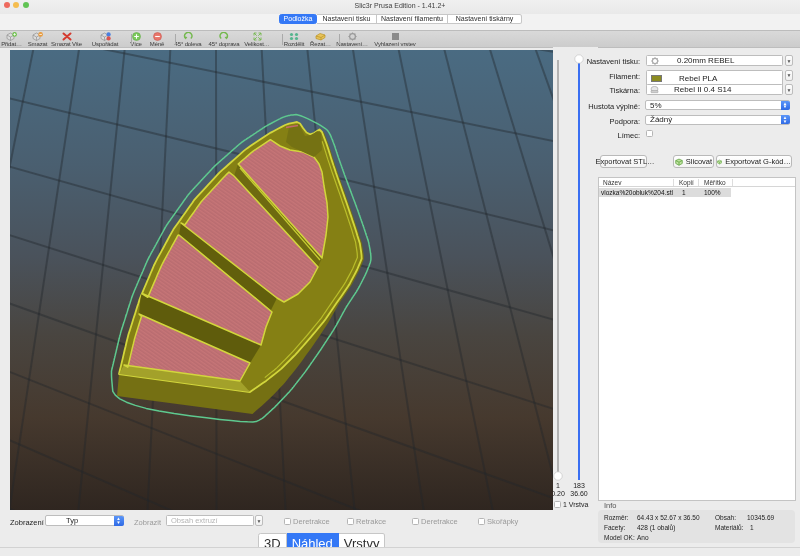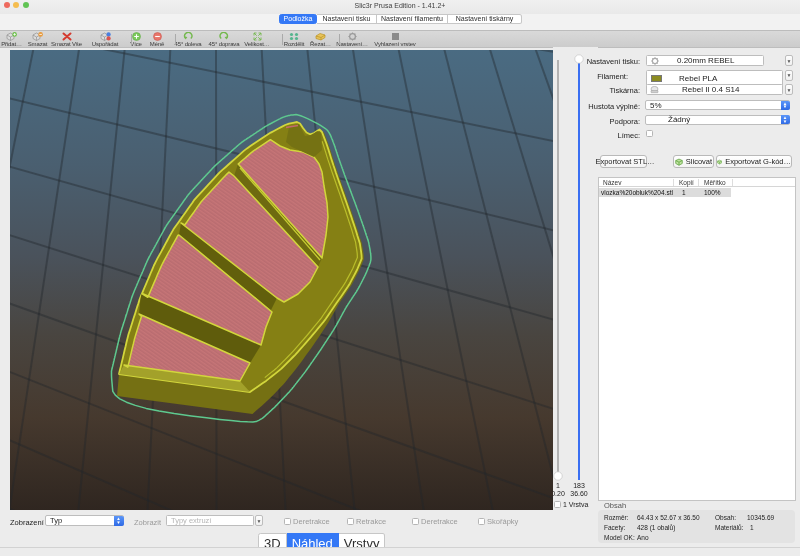--- a/index.html
+++ b/index.html
@@ -255,56 +255,56 @@
 <circle cx="5" cy="429" r="4.2" fill="#fff" stroke="#c0c0c0" stroke-width="0.6"></circle>
 <text x="5" y="441" font-size="7" fill="#222" text-anchor="middle" font-family="Liberation Sans">1</text>
 <text x="26" y="441" font-size="7" fill="#222" text-anchor="middle" font-family="Liberation Sans">183</text>
 <text x="5" y="449" font-size="7" fill="#222" text-anchor="middle" font-family="Liberation Sans">0.20</text>
 <text x="26" y="449" font-size="7" fill="#222" text-anchor="middle" font-family="Liberation Sans">36.60</text>
 </svg>
 <div style="position:absolute;left:1px;top:454px;font-size:7px;color:#222"><span class="chk"></span> 1 Vrstva</div>
 </div>
 <div class="abs" id="rpanel">
 <div class="rlabel" style="right:160px;top:10px">Nastavení tisku:</div>
-<div class="combo" style="left:48px;top:8px;width:118px;height:11px">
+<div class="combo" style="left:48px;top:8px;width:137px;height:11px">
       <svg width="8" height="8" viewBox="0 0 8 8" style="margin:0 4px">
         <circle cx="4" cy="4" r="2.6" fill="none" stroke="#aaa" stroke-width="1.1"></circle>
         <g stroke="#aaa" stroke-width="1">
           <path d="M4 0.2 V1.6 M4 6.4 V7.8 M0.2 4 H1.6 M6.4 4 H7.8 M1.3 1.3 L2.3 2.3 M5.7 5.7 L6.7 6.7 M6.7 1.3 L5.7 2.3 M2.3 5.7 L1.3 6.7"></path>
         </g>
       </svg>
       <span style="margin-left:14px">0.20mm REBEL</span>
     </div>
 <div class="dbtn" style="left:187px;top:8px;height:11px">▼</div>
-<div class="rlabel" style="right:172px;top:24.5px">Filament:</div>
+<div class="rlabel" style="right:160px;top:24.5px">Filament:</div>
 <div class="combo" style="left:48px;top:22.5px;width:137px;height:17px">
       <span style="margin:2px 4px;width:11px;height:7px;background:#8b8b21;border:0.5px solid #777"></span>
       <span style="margin-left:13px">Rebel PLA</span>
     </div>
 <div class="dbtn" style="left:187px;top:22.5px;height:11px">▼</div>
 <div class="rlabel" style="right:160px;top:39px">Tiskárna:</div>
 <div class="combo" style="left:48px;top:37px;width:137px;height:11px">
       <svg width="9" height="8" viewBox="0 0 9 8" style="margin:0 3px">
         <ellipse cx="4.5" cy="3" rx="3.5" ry="2.6" fill="#e8e8e8" stroke="#999" stroke-width="0.6"></ellipse>
         <rect x="1" y="4.5" width="7" height="2.2" rx="0.5" fill="#cfcfcf" stroke="#999" stroke-width="0.5"></rect>
       </svg>
-      <span style="margin-left:20px">Rebel II 0.4 S14</span>
+      <span style="margin-left:12px">Rebel II 0.4 S14</span>
     </div>
 <div class="dbtn" style="left:187px;top:37px;height:11px">▼</div>
 <div class="rlabel" style="right:160px;top:55px">Hustota výplně:</div>
 <div class="popup" style="left:47px;top:53px;width:145px;height:10px">
       <span style="margin-left:4px">5%</span>
       <span class="bluebtn">
         <span>▲</span>
         <span>▼</span>
       </span>
     </div>
 <div class="rlabel" style="right:160px;top:69.5px">Podpora:</div>
 <div class="popup" style="left:47px;top:67.5px;width:145px;height:10px">
-      <span style="margin-left:22px">Žádný</span>
+      <span style="margin-left:4px">Žádný</span>
       <span class="bluebtn">
         <span>▲</span>
         <span>▼</span>
       </span>
     </div>
 <div class="rlabel" style="right:160px;top:84px">Límec:</div>
 <div class="chk" style="position:absolute;left:48px;top:83px"></div>
 <div class="btn" style="left:2px;top:108px;width:47px"><svg width="8" height="8" viewBox="0 0 11 10" style="margin-right:3px">
         <path d="M1 3 L5.5 1 L10 3 L10 7 L5.5 9.5 L1 7 Z" fill="#bfe3a0" stroke="#5a9e3a" stroke-width="1"></path>
         <path d="M1 3 L5.5 5.2 L10 3 M5.5 5.2 L5.5 9.5" fill="none" stroke="#5a9e3a" stroke-width="1"></path>
@@ -327,45 +327,45 @@
 <span class="col" style="left:105px">Měřítko</span>
 <span class="cdiv" style="left:132.5px"></span>
 </div>
 <div id="tblrow">
 <span class="col" style="left:2px;top:1px;width:73px;overflow:hidden;display:inline-block;white-space:nowrap">vlozka%20obluk%204.stl</span>
 <span class="col" style="left:83px;top:1px">1</span>
 <span class="col" style="left:105px;top:1px">100%</span>
 </div>
 </div>
 <div class="abs" id="info">
-<div style="position:absolute;left:6px;top:0;font-size:7.5px;color:#555">Obsah</div>
+<div style="position:absolute;left:6px;top:0;font-size:7.5px;color:#555">Info</div>
 <div id="infobox"></div>
 <div class="irow" style="left:6px;top:13px">Rozměr:</div>
 <div class="irow" style="left:39px;top:13px">64.43 x 52.67 x 36.50</div>
 <div class="irow" style="left:117px;top:13px">Obsah:</div>
 <div class="irow" style="left:149px;top:13px">10345.69</div>
 <div class="irow" style="left:6px;top:23px">Facety:</div>
 <div class="irow" style="left:39px;top:23px">428 (1 obalů)</div>
 <div class="irow" style="left:117px;top:23px">Materiálů:</div>
 <div class="irow" style="left:152px;top:23px">1</div>
 <div class="irow" style="left:6px;top:33px">Model OK:</div>
 <div class="irow" style="left:39px;top:33px">Ano</div>
 </div>
 <div class="abs" id="botctl">
 <span style="position:absolute;left:10px;top:8px">Zobrazení</span>
 <div class="popup" style="left:45px;top:5px;width:79px;height:11px;font-size:7.5px">
-      <span style="margin-left:4px">Typ</span>
+      <span style="margin-left:20px">Typ</span>
       <span class="bluebtn" style="width:10px;font-size:4.5px">
         <span>▲</span>
         <span>▼</span>
       </span>
     </div>
 <span style="position:absolute;left:134px;top:8px" class="gray">Zobrazit</span>
 <div class="combo" style="left:166px;top:5px;width:88px;height:11px;color:#b5b5b5;font-size:7.5px">
-      <span style="margin-left:4px">Typy extruzí</span>
+      <span style="margin-left:4px">Obsah extruzí</span>
     </div>
 <div class="dbtn" style="left:255px;top:5px;height:11px">▼</div>
 <span style="position:absolute;left:284px;top:7px"><span class="chk"></span> <span class="gray">Deretrakce</span></span>
 <span style="position:absolute;left:347px;top:7px"><span class="chk"></span> <span class="gray">Retrakce</span></span>
 <span style="position:absolute;left:412px;top:7px"><span class="chk"></span> <span class="gray">Deretrakce</span></span>
 <span style="position:absolute;left:478px;top:7px"><span class="chk"></span> <span class="gray">Skořápky</span></span>
 <div id="viewbtns">
 <div class="vbtn">3D</div>
 <div class="vbtn sel">Náhled</div>
 <div class="vbtn">Vrstvy</div>

